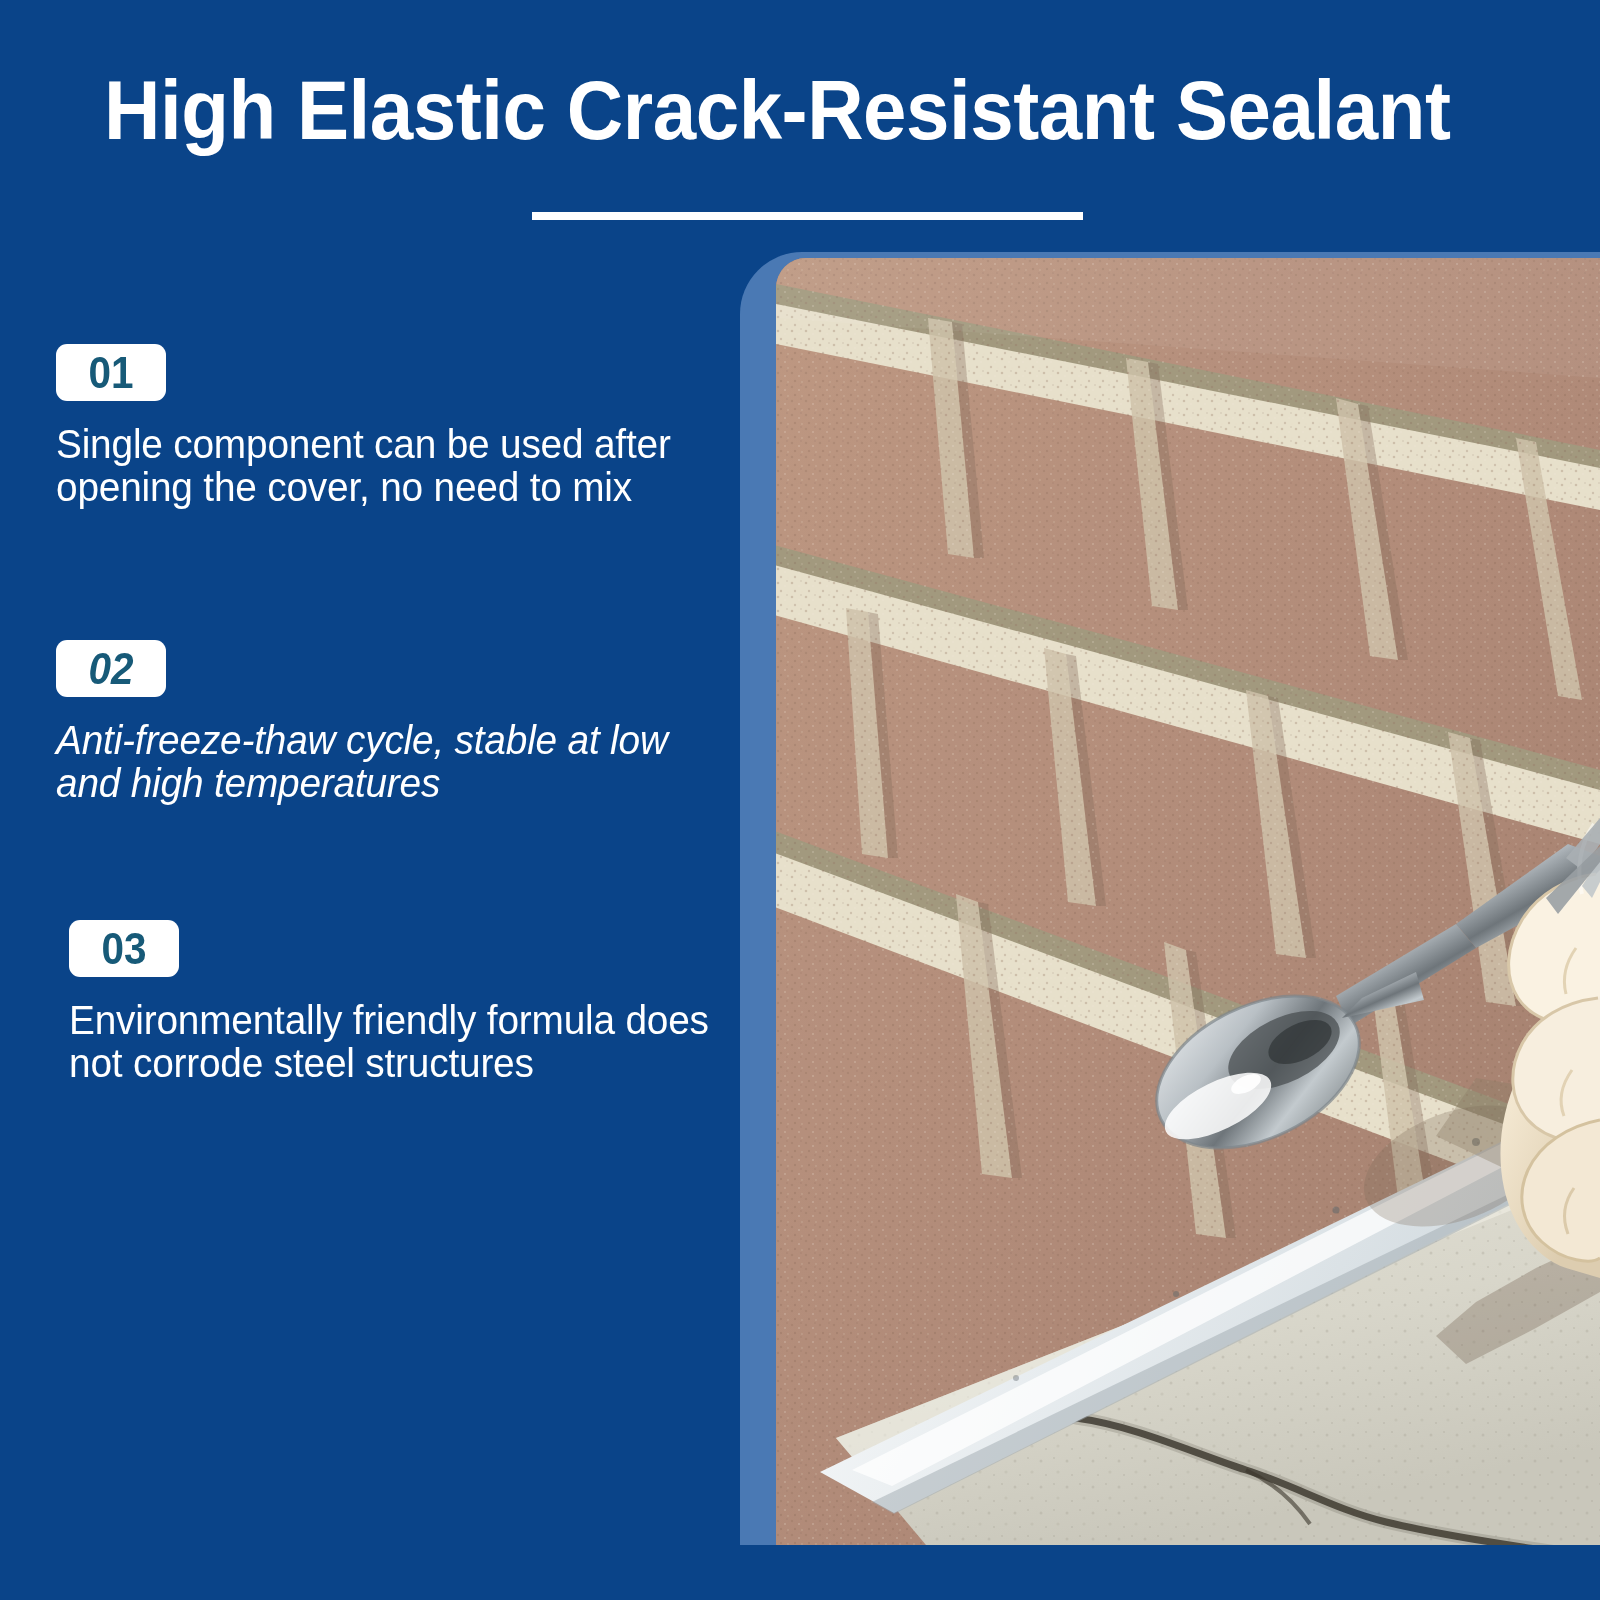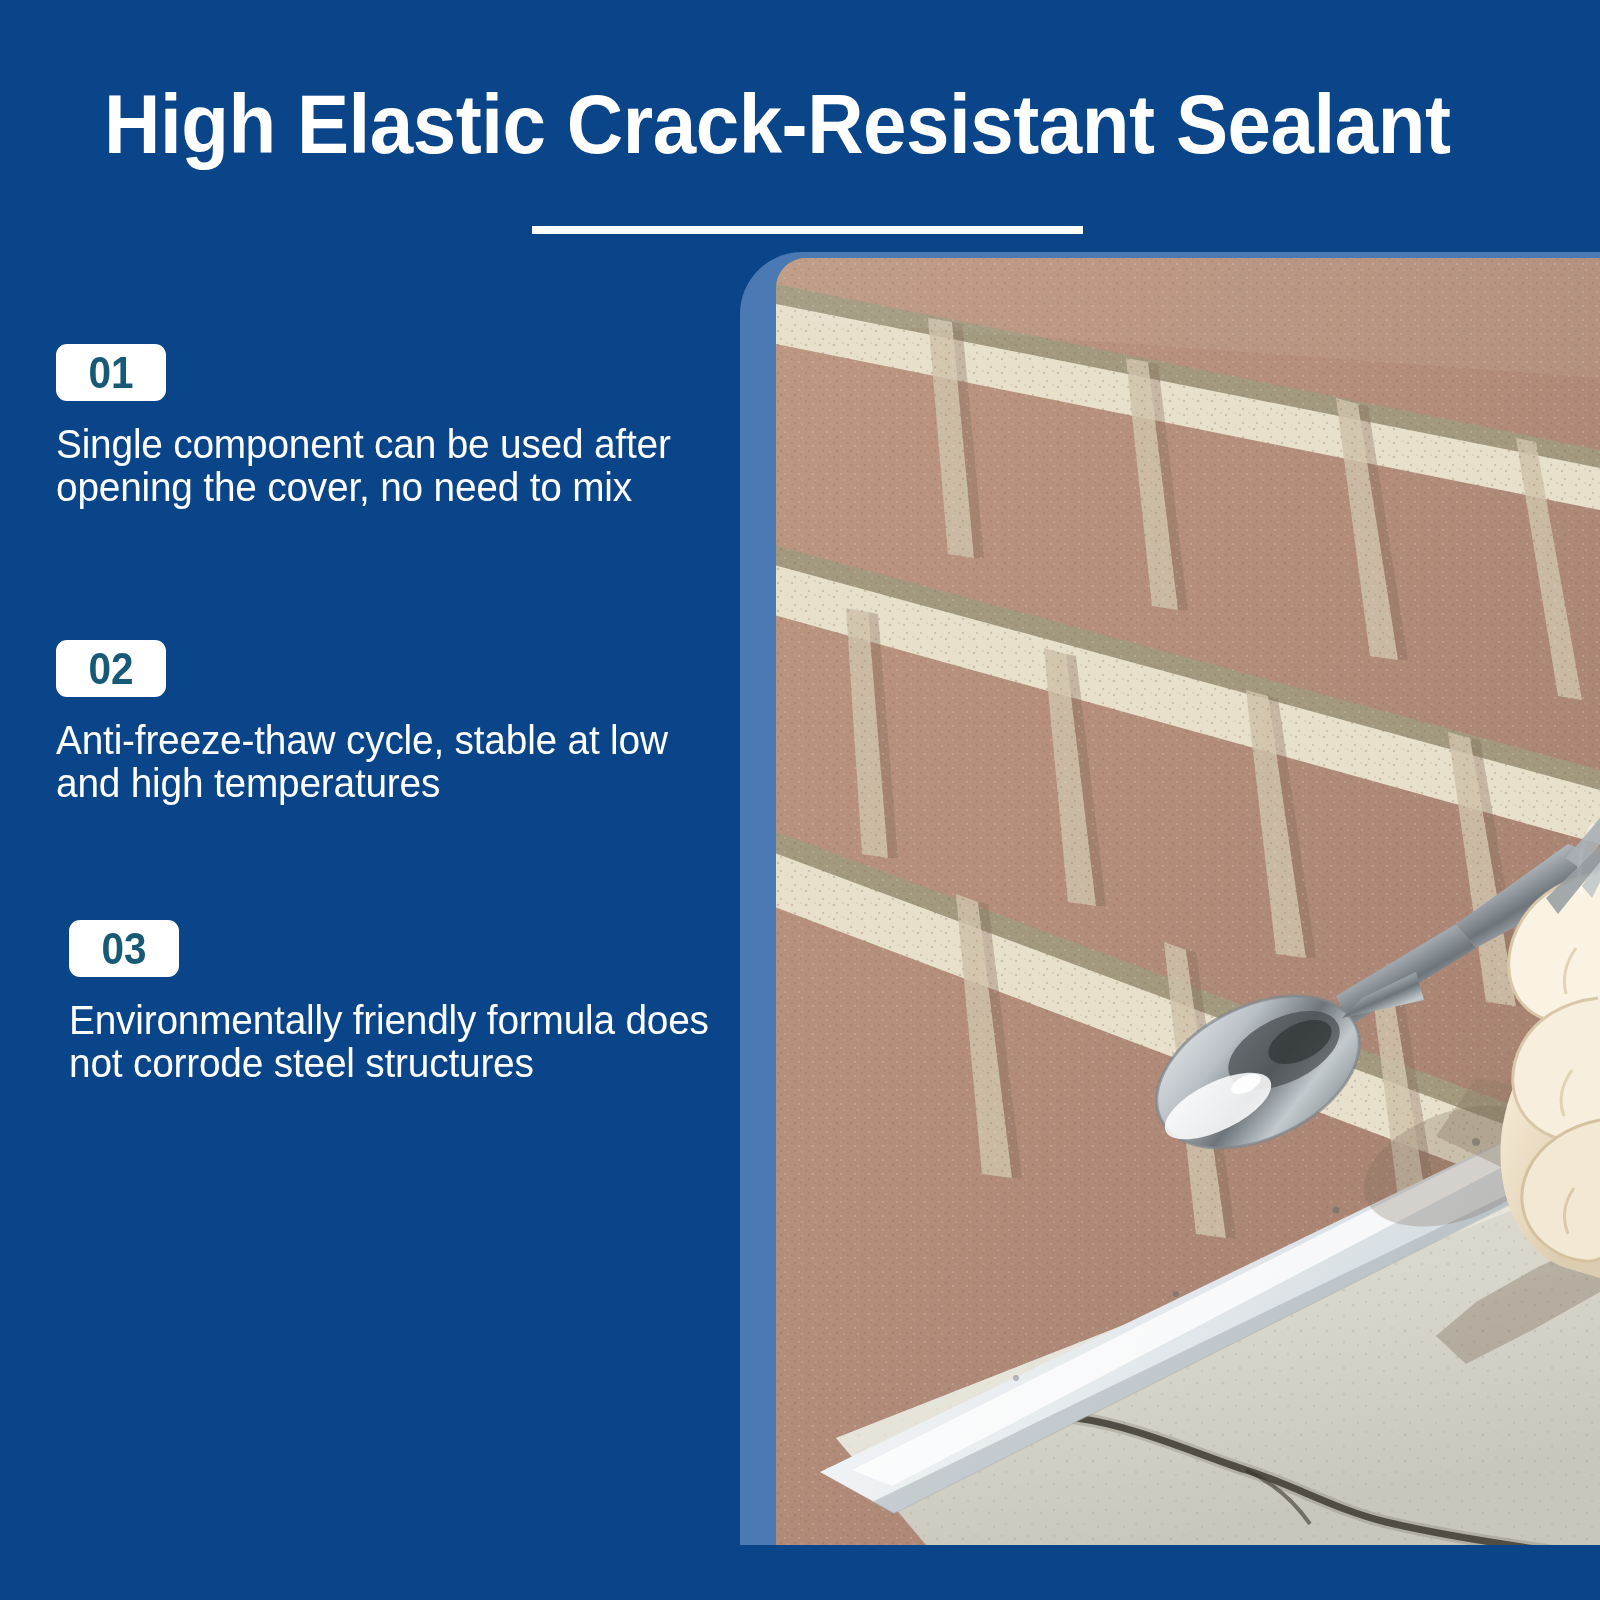--- a/index.html
+++ b/index.html
@@ -12,21 +12,21 @@
     background: #0a4489;
     font-family: "Liberation Sans", sans-serif;
     overflow: hidden;
     position: relative;
   }
 
   
   #header {
     position: absolute;
     left: 0;
-    top: 14px;
+    top: 0;
     width: 1566px;
     height: 250px;
   }
   #page-title {
     position: absolute;
     left: 104px;
     top: 62px;
     font-size: 84px;
     line-height: 96px;
     font-weight: bold;
@@ -52,21 +52,21 @@
     top: 0;
     width: 740px;
     height: 1600px;
   }
   .feature-item {
     position: absolute;
     left: 56px;
     width: 680px;
   }
   .feature-item[data-index="0"] { top: 344px; }
-  .feature-item[data-index="1"] { top: 640px; }
+  .feature-item[data-index="1"] { top: 640px; font-style: italic; }
   .feature-item[data-index="2"] { top: 920px; margin-left: 13px; }
   .feature-item[data-index="3"] { top: 1228px; }
 
   .feature-badge {
     display: inline-block;
     min-width: 110px;
     height: 57px;
     background: #ffffff;
     border-radius: 11px;
     text-align: center;

